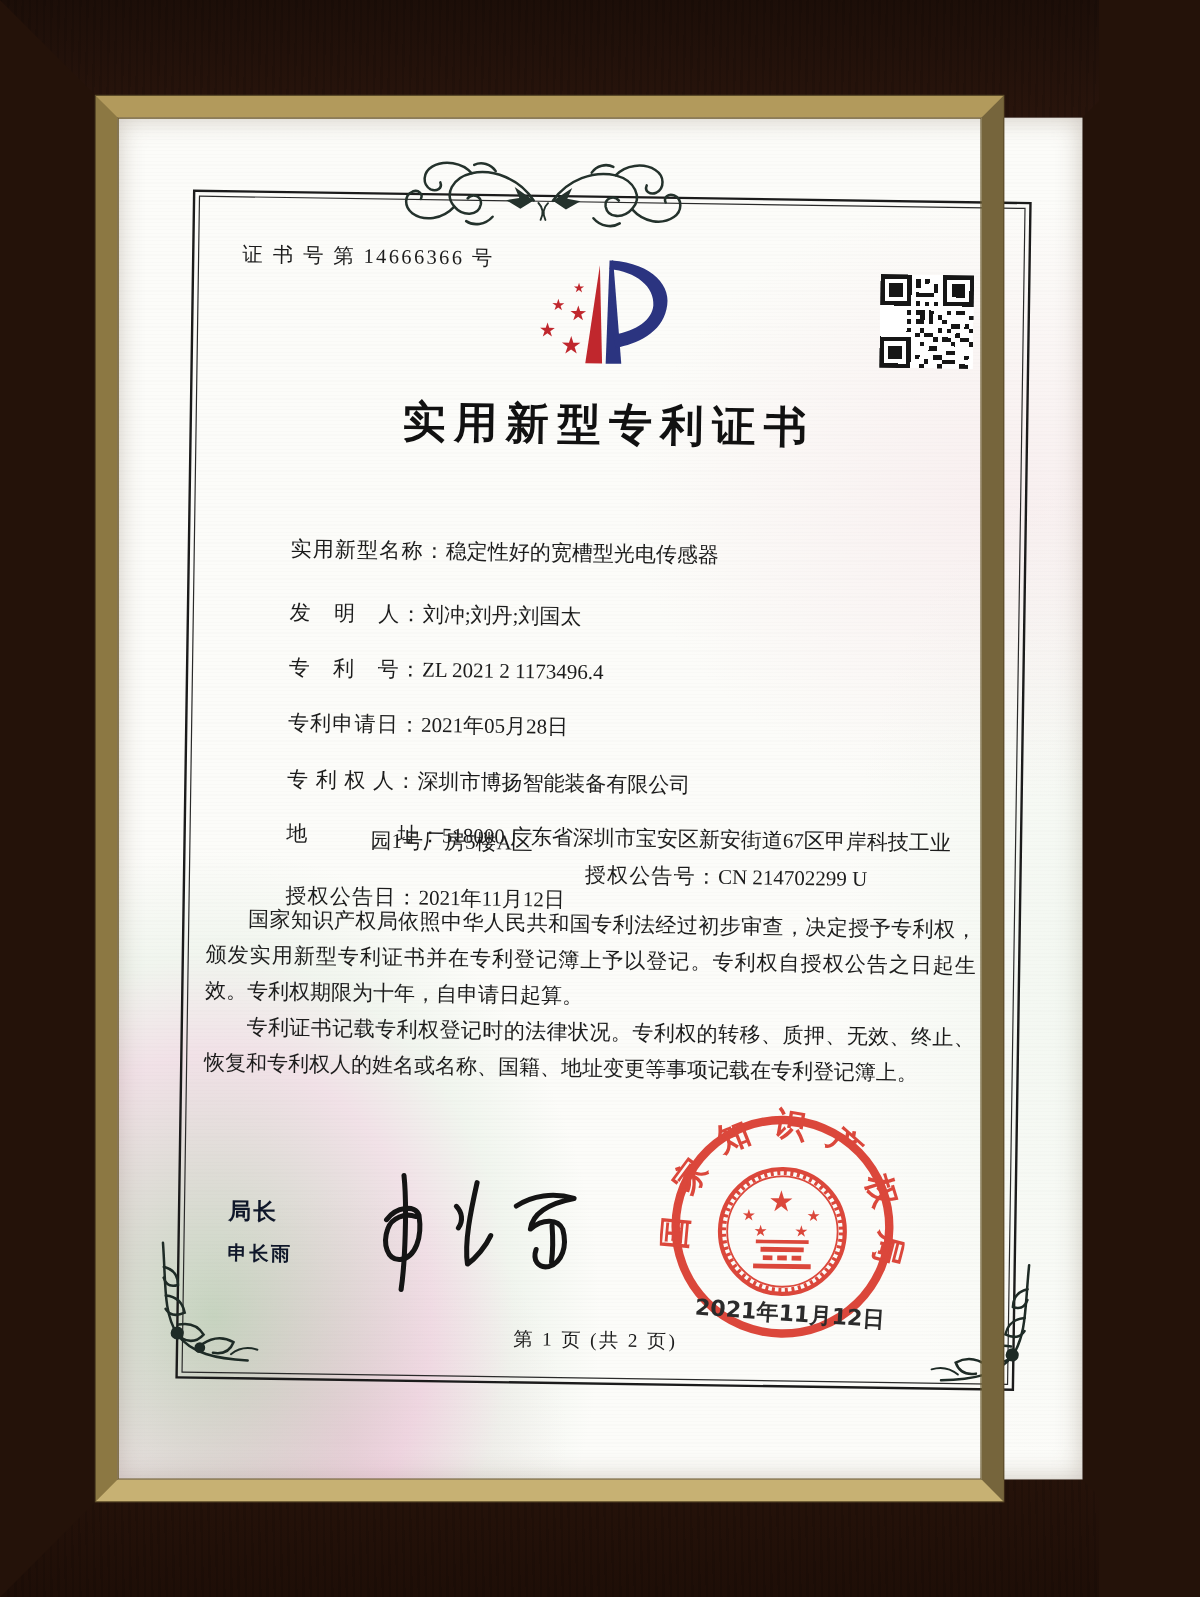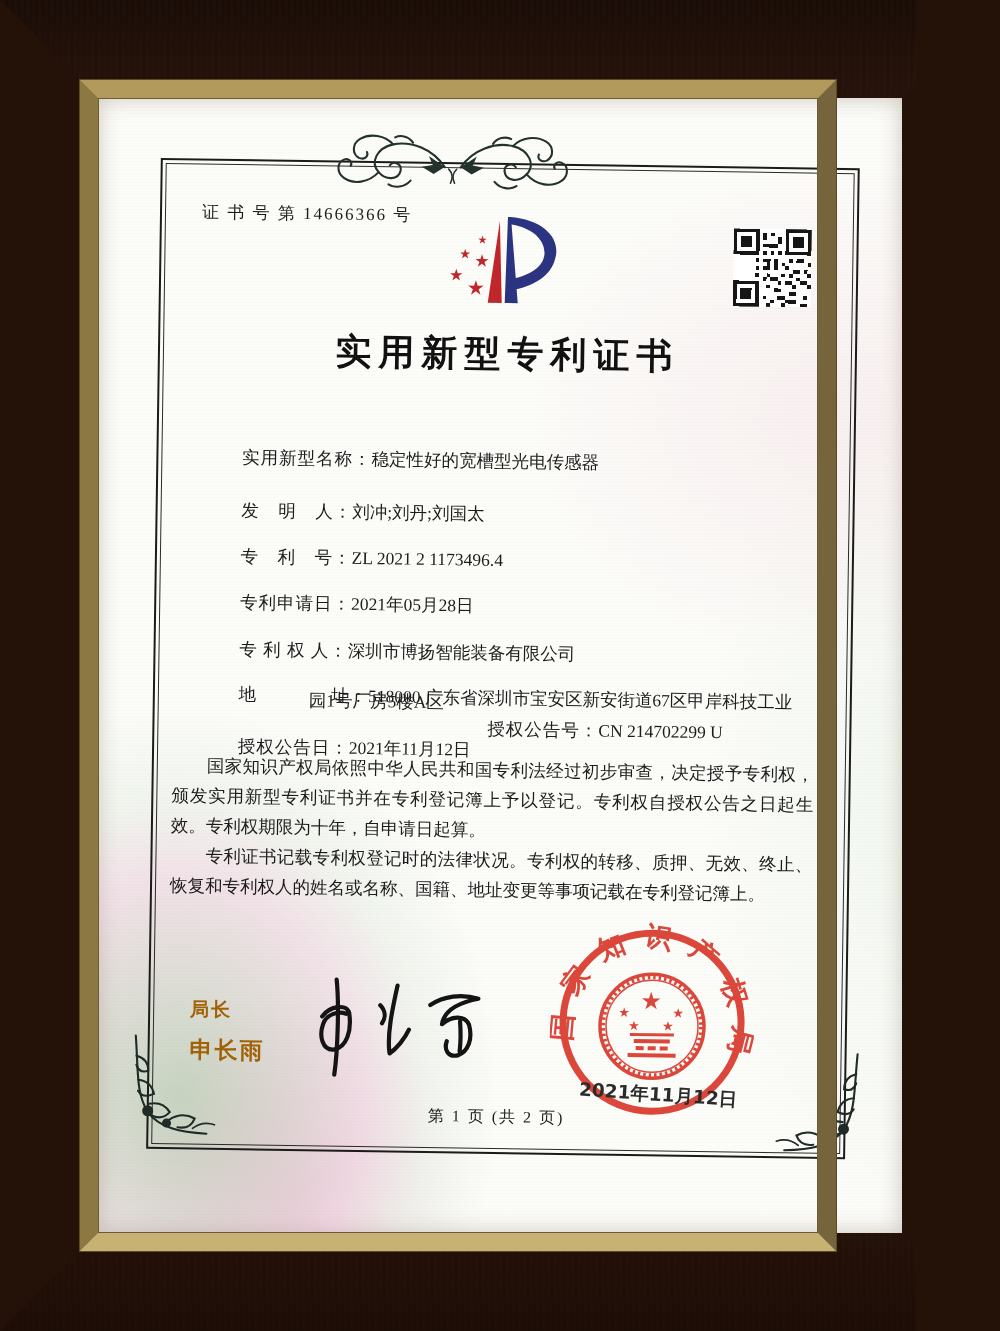--- a/index.html
+++ b/index.html
@@ -57,23 +57,23 @@
   .row{left:40px;font-size:17.5px;white-space:pre;}
   .row .lbl{letter-spacing:1px;}
   .addr2{left:154px;font-size:17.5px;}
   .grant-no{position:absolute;left:293px;top:0;white-space:pre;}
 
   .paras{left:18px;top:590px;width:642px;font-size:17.5px;line-height:30px;
          text-align:justify;}
   .paras p{margin:0;text-indent:2em;}
 
   .signoff{left:40px;font-family:"Liberation Sans","DejaVu Sans",sans-serif;
-           font-weight:700;color:#a16207;}
+           font-weight:700;color:#0f172a;}
   .sig-title{top:836px;font-size:19px;letter-spacing:2px;}
-  .sig-name{top:874px;font-size:23px;letter-spacing:2px;}
+  .sig-name{top:874px;font-size:16px;letter-spacing:2px;}
 
   .footer{left:0;top:942px;width:100%;text-align:center;font-size:16px;letter-spacing:2px;}
 
   .ornament{color:#23312b;}
   svg text{font-family:"DejaVu Sans","Liberation Sans",sans-serif;}
 </style>
 </head>
 <body>
 
 <div class="stage">

